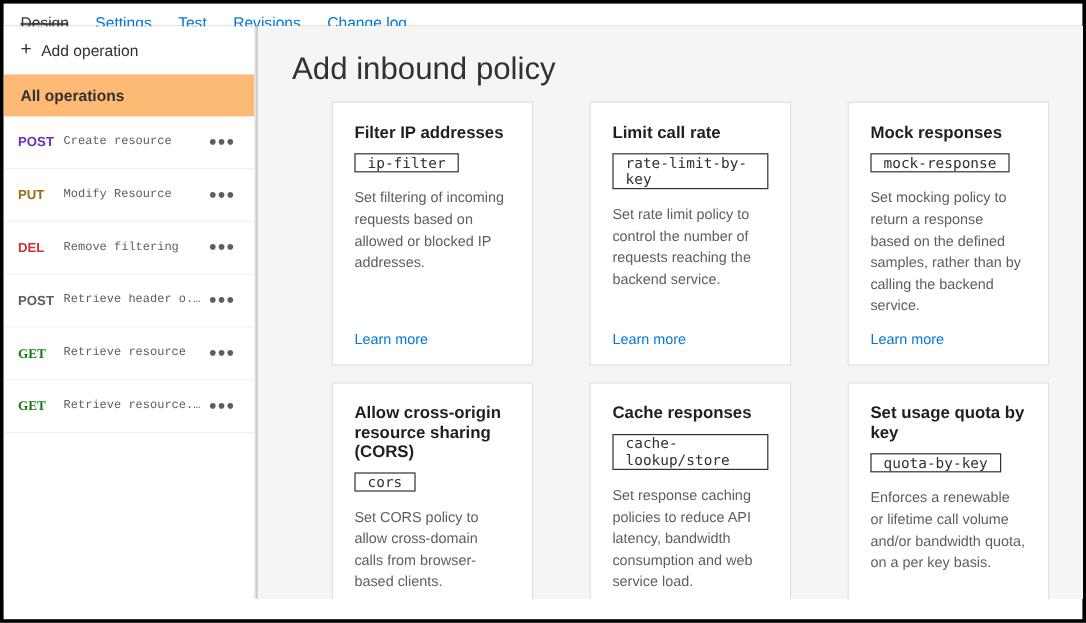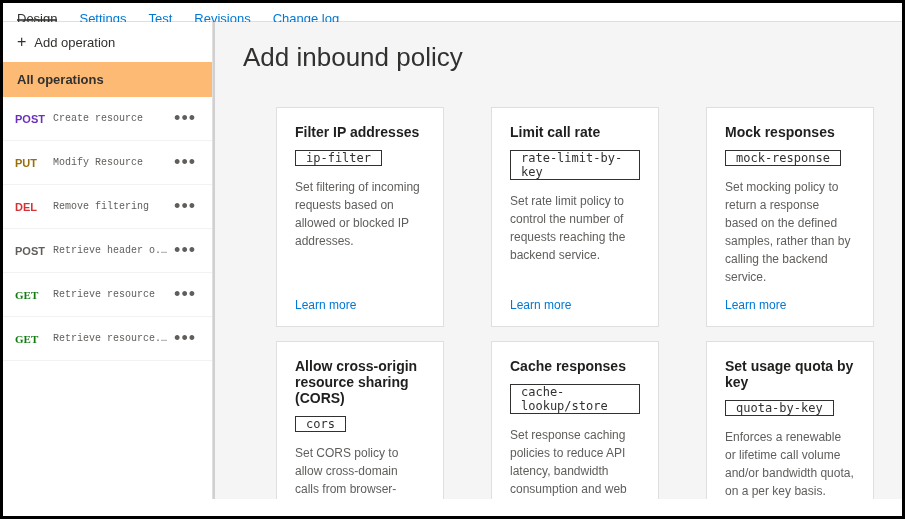--- a/index.html
+++ b/index.html
@@ -15,21 +15,21 @@
     .op-row { display: flex; align-items: center; padding: 8px 12px; border-bottom: 1px solid #f3f2f1; cursor: pointer; min-height: 44px; }
     .method { font-weight: 700; font-size: 11px; width: 38px; flex-shrink: 0; }
     .method.post { color: #6b2fbb; }
     .method.put { color: #986f0b; }
     .method.del { color: #d13438; }
     .method.head { color: #605e5c; }
     .method.get { color: #107c10; font-family: Liberation Serif, serif; }
     .op-name { flex: 1; color: #605e5c; white-space: nowrap; overflow: hidden; text-overflow: ellipsis; font-size: 10px; font-family: Liberation Mono, monospace; }
     .dots { color: #605e5c; font-size: 18px; padding: 0 4px; cursor: pointer; letter-spacing: 1px; }
     .main { flex: 1; background: #f5f5f5; padding: 20px 28px; overflow-y: auto; border-left: 2px solid #d0d0d0; }
-    .page-title { font-size: 26px; font-weight: 400; color: #323130; margin-bottom: 34px; }
+    .page-title { font-size: 26px; font-weight: 400; color: #323130; margin-bottom: 12px; }
     .cards { display: grid; grid-template-columns: repeat(3, 1fr); gap: 14px; }
     .card { background: #fff; border: 1px solid #e1dfdd; padding: 16px 18px 14px; display: flex; flex-direction: column; min-height: 180px; margin-left: 33px; }
     .card-title { font-size: 14px; font-weight: 600; color: #201f1e; margin-bottom: 10px; }
     .tag { display: inline-block; border: 1px solid #323130; padding: 0 10px; font-family: "Consolas", monospace; font-size: 12px; color: #323130; margin-bottom: 12px; align-self: flex-start; }
     .card-desc { font-size: 12px; color: #605e5c; line-height: 1.5; flex: 1; }
     .learn { color: #0078d4; font-size: 12px; margin-top: 12px; cursor: pointer; }
   </style>
 </head>
 <body>
 

